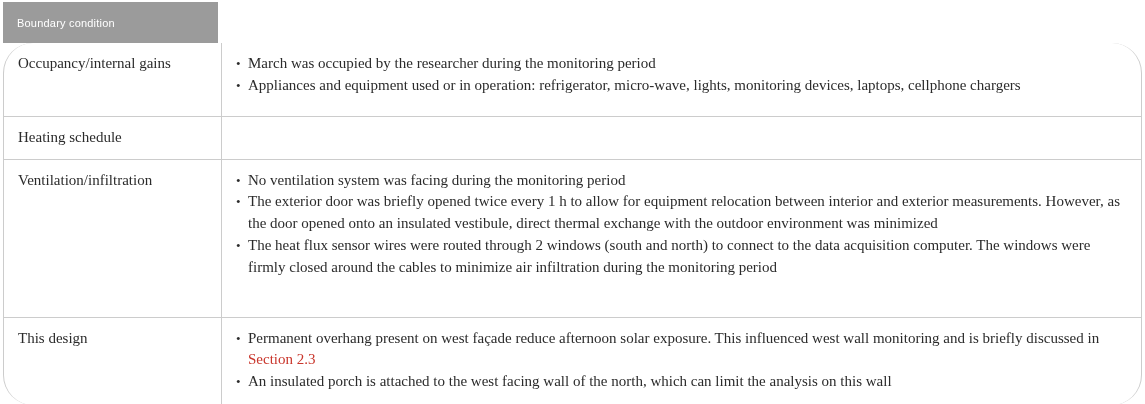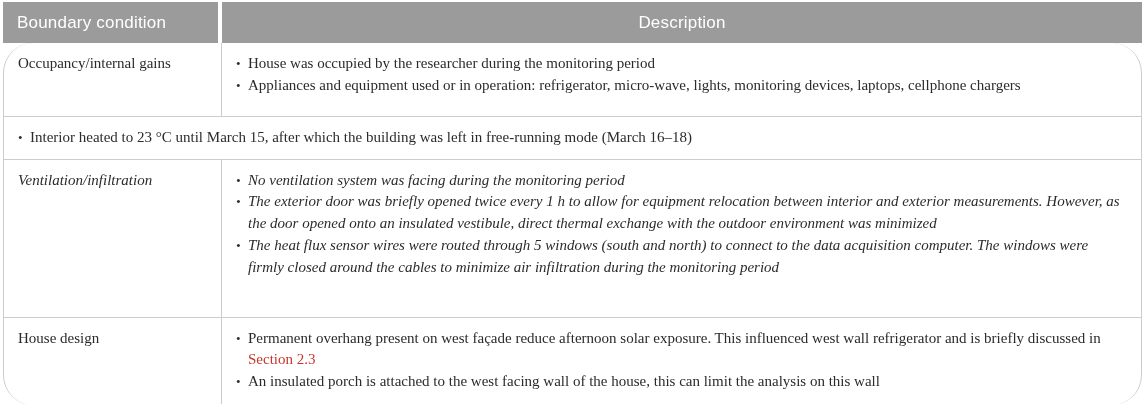--- a/index.html
+++ b/index.html
@@ -26,21 +26,21 @@
   }
   
   .thead{
     display:flex;
     height:41px;
   }
   .th{
     background:var(--header-bg);
     color:var(--header-text);
     font-family:"Liberation Sans", sans-serif;
-    font-size:17px;
+    font-size:11px;
     font-weight:500;
     letter-spacing:.2px;
     display:flex;
     align-items:center;
   }
   .th-condition{
     width:215px;
     padding-left:14px;
   }
   .th-gap{width:4px;background:var(--page-bg);}
@@ -54,21 +54,21 @@
     border-right:1px solid var(--border);
     border-radius:30px;
   }
   .tr{
     display:flex;
     align-items:stretch;
     border-bottom:1px solid var(--border);
   }
   .tr-occupancy{min-height:74px;}
   .tr-heating{min-height:42px;}
-  .tr-ventilation{min-height:158px;font-style:italic;}
+  .tr-ventilation{min-height:158px;}
   .tr-house{min-height:87px;}
   .td-condition{
     width:218px;
     border-right:1px solid var(--border);
     padding:10px 10px 10px 14px;
     font-size:15px;
     line-height:21.7px;
   }
   .td-description{
     flex:1;
@@ -95,58 +95,53 @@
   }
 </style>
 </head>
 <body>
 
 <div class="table-wrap">
 
   <div class="thead">
     <div class="th th-condition">Boundary condition</div>
     <div class="th-gap"></div>
-    <div class="th th-description">Description</div>
   </div>
 
   <div class="tbody">
 
     <div class="tr tr-occupancy">
       <div class="td-condition">Occupancy/internal gains</div>
       <div class="td-description">
         <ul class="bullets">
-          <li>House was occupied by the researcher during the monitoring period</li>
+          <li>March was occupied by the researcher during the monitoring period</li>
           <li>Appliances and equipment used or in operation: refrigerator, micro-wave, lights, monitoring devices, laptops, cellphone chargers</li>
         </ul>
       </div>
     </div>
 
     <div class="tr tr-heating">
-      <div class="td-description">
-        <ul class="bullets">
-          <li>Interior heated to 23 °C until March 15, after which the building was left in free-running mode (March 16–18)</li>
-        </ul>
-      </div>
+      <div class="td-condition">Heating schedule</div>
     </div>
 
     <div class="tr tr-ventilation">
       <div class="td-condition">Ventilation/infiltration</div>
       <div class="td-description">
         <ul class="bullets">
           <li>No ventilation system was facing during the monitoring period</li>
           <li>The exterior door was briefly opened twice every 1 h to allow for equipment relocation between interior and exterior measurements. However, as the door opened onto an insulated vestibule, direct thermal exchange with the outdoor environment was minimized</li>
-          <li>The heat flux sensor wires were routed through 5 windows (south and north) to connect to the data acquisition computer. The windows were firmly closed around the cables to minimize air infiltration during the monitoring period</li>
+          <li>The heat flux sensor wires were routed through 2 windows (south and north) to connect to the data acquisition computer. The windows were firmly closed around the cables to minimize air infiltration during the monitoring period</li>
         </ul>
       </div>
     </div>
 
     <div class="tr tr-house">
-      <div class="td-condition">House design</div>
+      <div class="td-condition">This design</div>
       <div class="td-description">
         <ul class="bullets">
-          <li><span>Permanent overhang present on west façade reduce afternoon solar exposure. This influenced west wall refrigerator and is briefly discussed in </span><a class="section-link">Section 2.3</a></li>
-          <li>An insulated porch is attached to the west facing wall of the house, this can limit the analysis on this wall</li>
+          <li><span>Permanent overhang present on west façade reduce afternoon solar exposure. This influenced west wall monitoring and is briefly discussed in </span><a class="section-link">Section 2.3</a></li>
+          <li>An insulated porch is attached to the west facing wall of the north, which can limit the analysis on this wall</li>
         </ul>
       </div>
     </div>
 
   </div>
 </div>
 
 </body></html>

